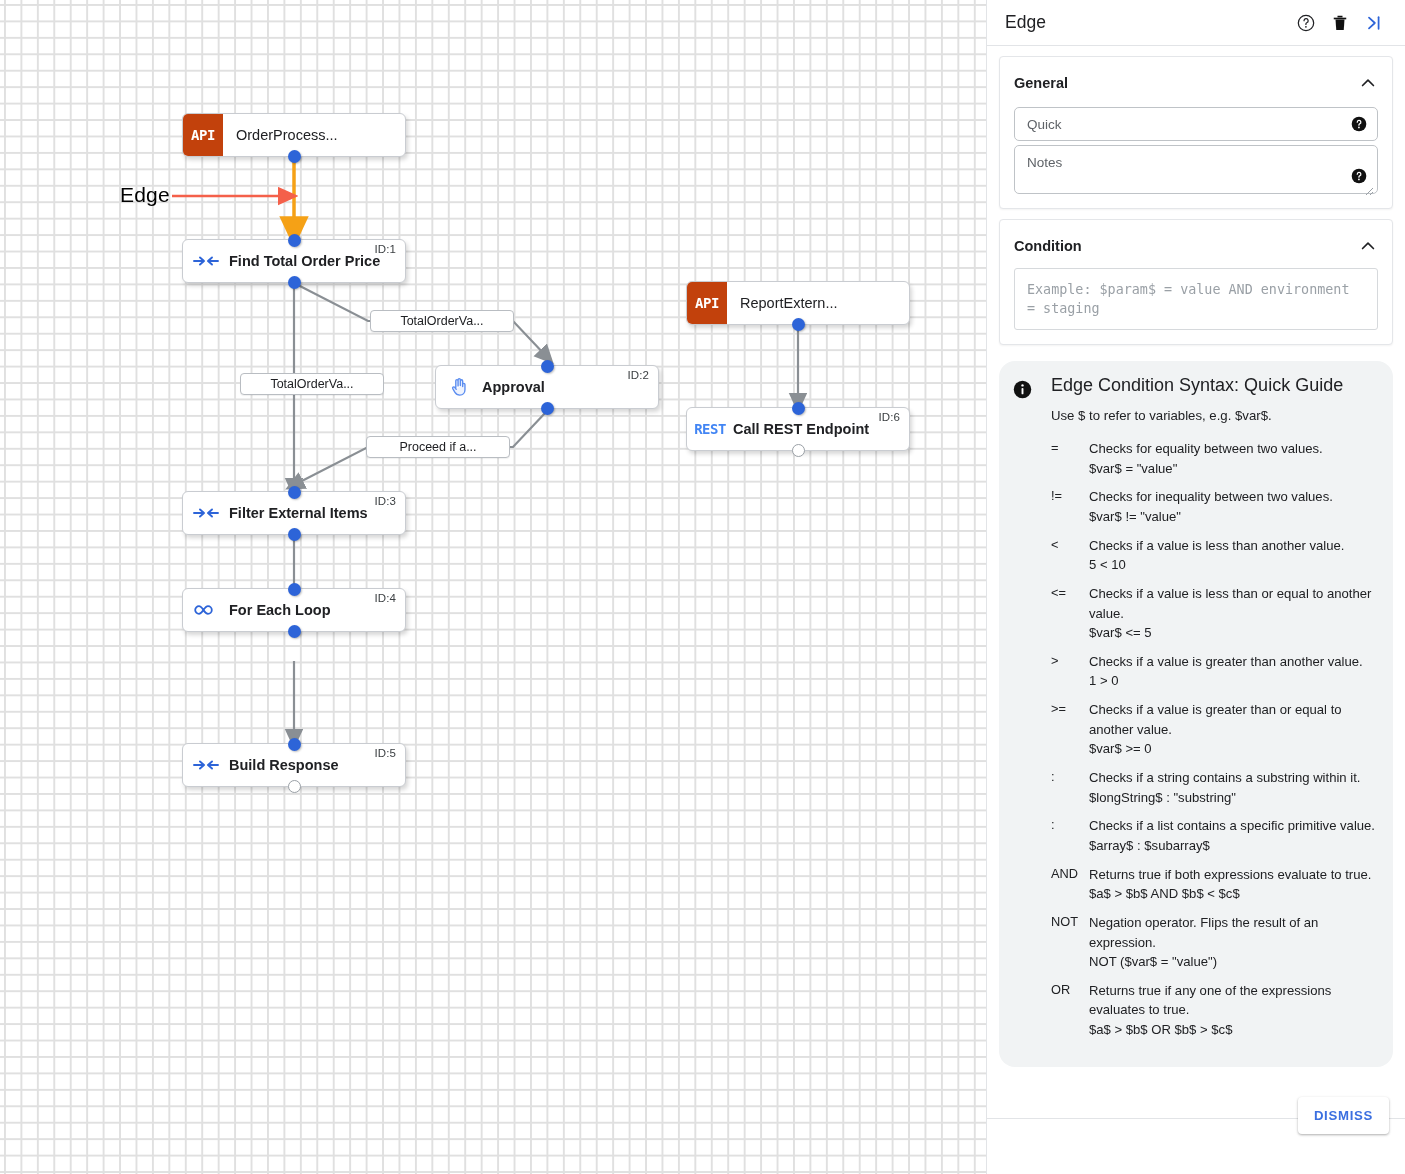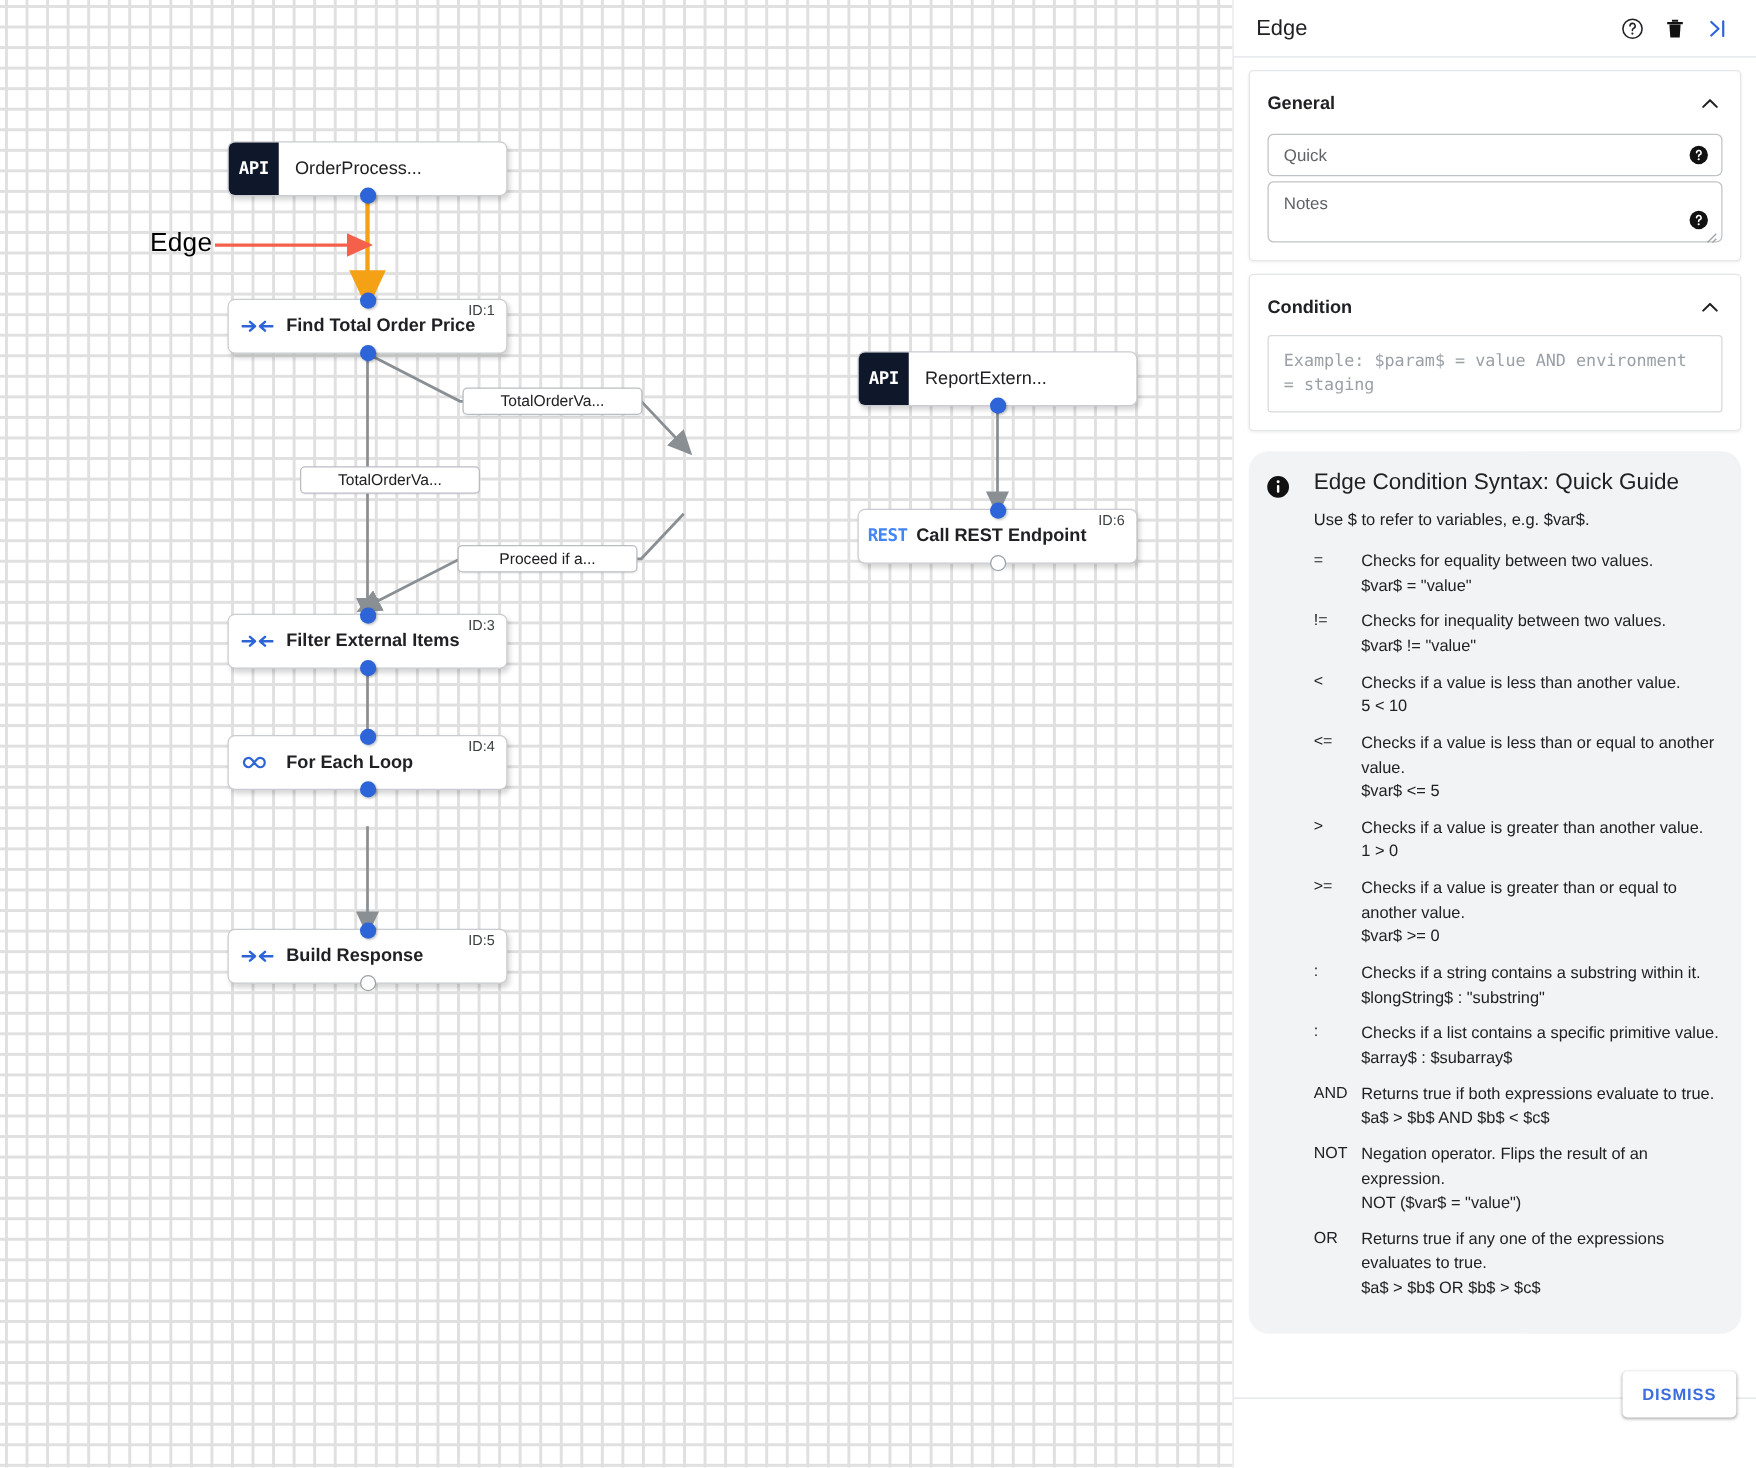--- a/index.html
+++ b/index.html
@@ -47,21 +47,21 @@
     font-size:11.5px; color:#3c4043; letter-spacing:.1px;
   }
   .node .title{
     font-size:14.5px; font-weight:bold; color:#202124;
     white-space:nowrap;
   }
   
   .node.api{ border-radius:6px; }
   .node.api .apiblock{
     width:40px; align-self:stretch;
-    background:#0f172a;
+    background:#c2410c;
     border-radius:5px 0 0 5px;
     display:flex; align-items:center; justify-content:center;
     color:#fff;
     font-family:"DejaVu Sans Mono", monospace;
     font-size:14px; font-weight:bold; letter-spacing:-0.5px;
   }
   .node.api .title{ font-weight:normal; margin-left:13px; font-size:14.5px;}
   .node .iconbox{
     width:46px; display:flex; align-items:center; justify-content:center;
     flex:0 0 46px;
@@ -234,20 +234,31 @@
     <div class="iconbox">
       <svg width="26" height="16" viewBox="0 0 26 16">
         <path d="M1 8 H10 M7 4.5 L11 8 L7 11.5 M25 8 H16 M19 4.5 L15 8 L19 11.5" stroke="#2d64d8" stroke-width="1.9" fill="none" stroke-linecap="round" stroke-linejoin="round"></path>
       </svg>
     </div>
     <div class="title">Find Total Order Price</div>
     <div class="dot top"></div>
     <div class="dot bot"></div>
   </div>
 
+  <div class="node" style="left:435px; top:365px; width:224px; height:44px;">
+    <div class="idtag">ID:2</div>
+    <div class="iconbox">
+      <svg width="22" height="22" viewBox="0 0 24 24">
+        <path d="M8.5 12.5V5.2a1.25 1.25 0 0 1 2.5 0v5.6m0-.6V4.1a1.25 1.25 0 0 1 2.5 0v6.3m0-.5V5.4a1.25 1.25 0 0 1 2.5 0v6.1m0-2.2a1.25 1.25 0 0 1 2.5 0v5.6c0 3.4-2.3 5.9-5.6 5.9-2.6 0-4.2-1-5.3-2.9l-2.4-4.1a1.3 1.3 0 0 1 2.1-1.5l1.7 2.1" fill="#eef3fe" stroke="#5b8df0" stroke-width="1.5" stroke-linecap="round" stroke-linejoin="round"></path>
+      </svg>
+    </div>
+    <div class="title">Approval</div>
+    <div class="dot top"></div>
+    <div class="dot bot"></div>
+  </div>
 
   <div class="node" style="left:182px; top:491px; width:224px; height:44px;">
     <div class="idtag">ID:3</div>
     <div class="iconbox">
       <svg width="26" height="16" viewBox="0 0 26 16">
         <path d="M1 8 H10 M7 4.5 L11 8 L7 11.5 M25 8 H16 M19 4.5 L15 8 L19 11.5" stroke="#2d64d8" stroke-width="1.9" fill="none" stroke-linecap="round" stroke-linejoin="round"></path>
       </svg>
     </div>
     <div class="title">Filter External Items</div>
     <div class="dot top"></div>

